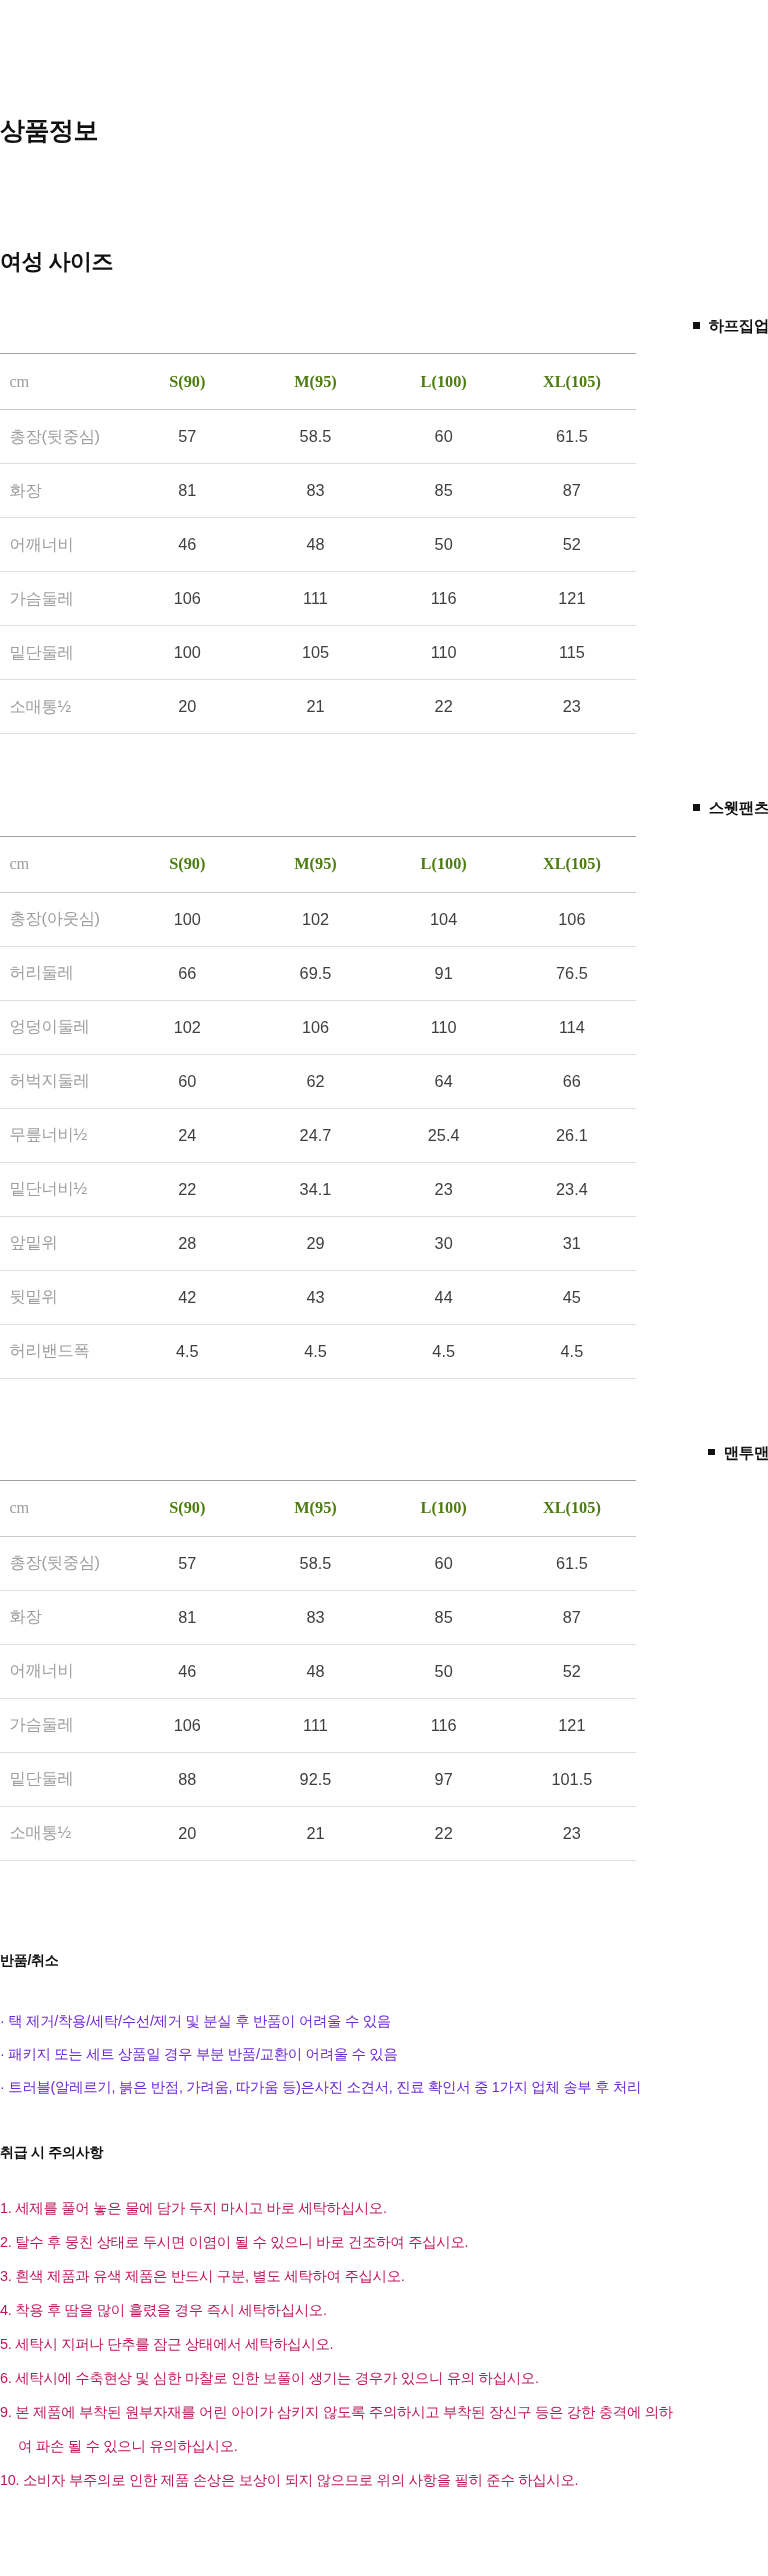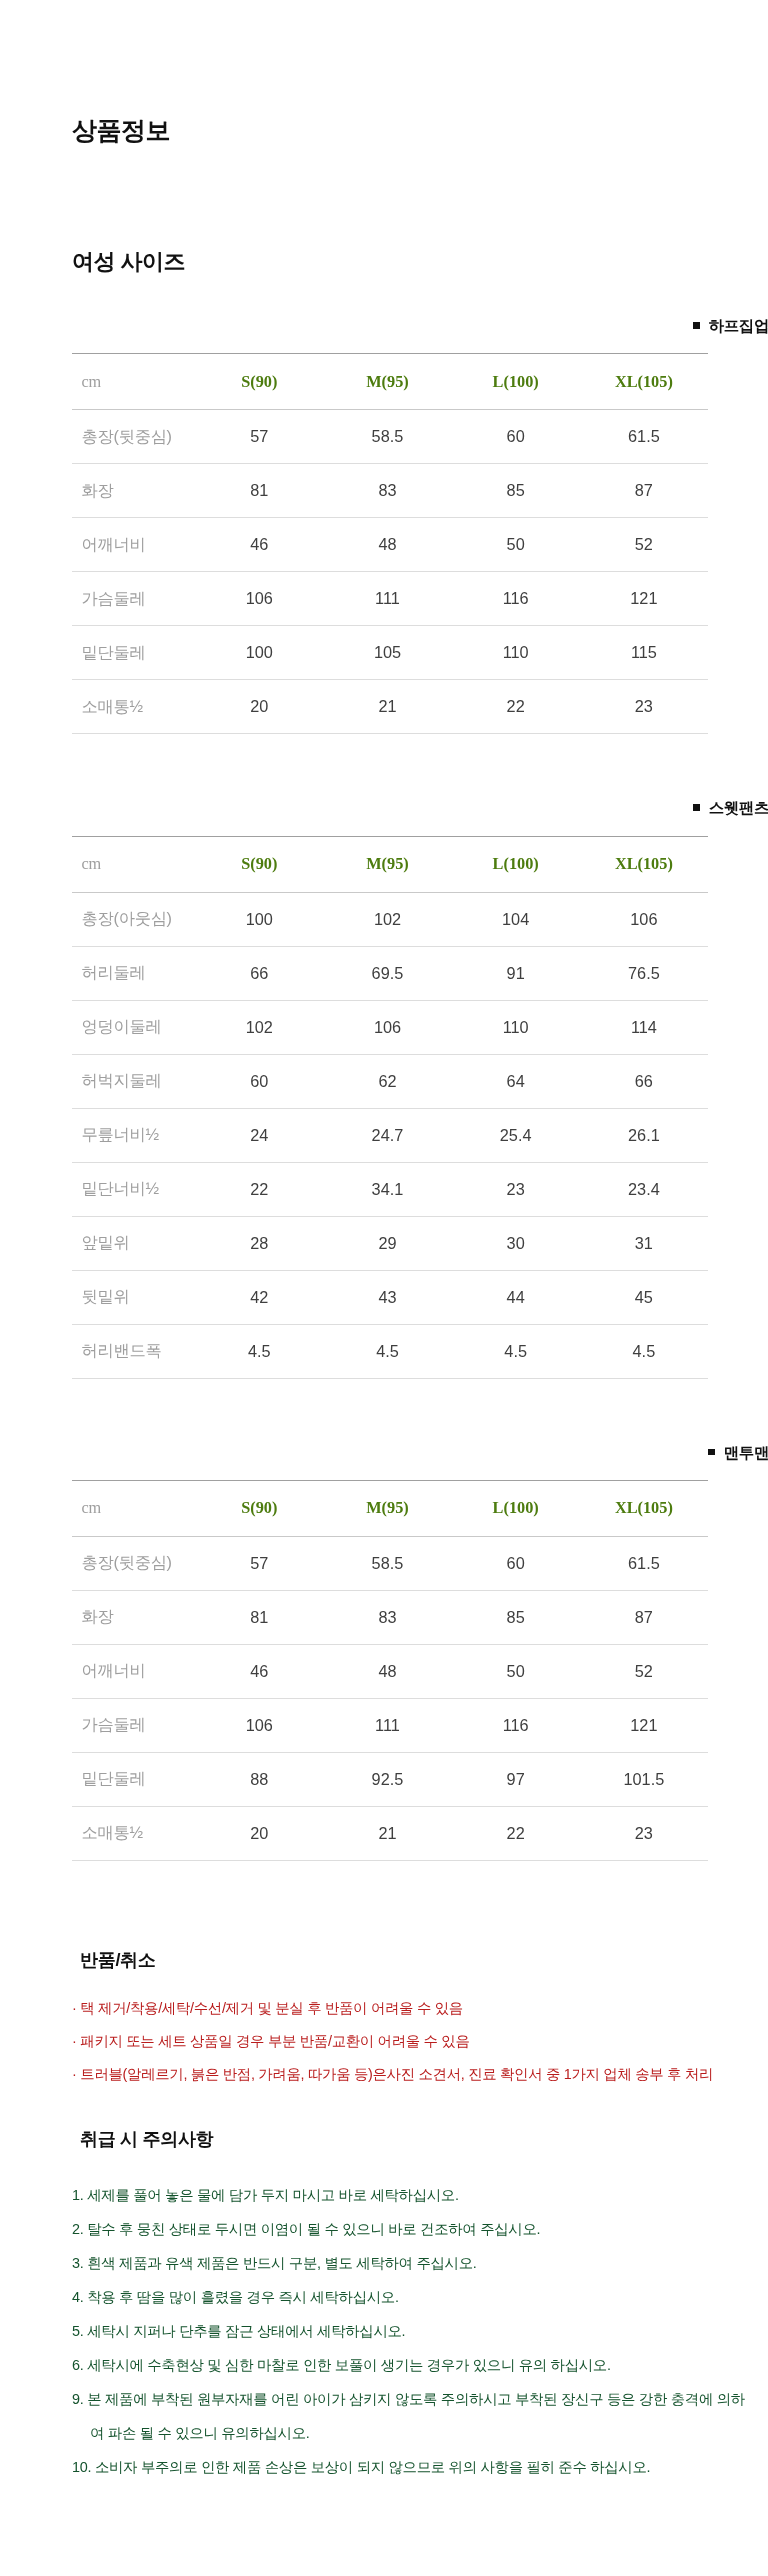--- a/index.html
+++ b/index.html
@@ -1,21 +1,21 @@
 <!DOCTYPE html>
 <html><head>
 <meta charset="utf-8">
 <style>
   html,body { margin:0; padding:0; background:#ffffff; }
   body {
     width:769px; height:2576px;
     font-family:"Liberation Sans", sans-serif;
     color:#111; -webkit-font-smoothing:antialiased;
   }
-  .page { padding-left:72px; }
+  .page { }
 
   .page-title {
     margin:115px 0 0; font-size:25px; line-height:31px;
     font-weight:700; letter-spacing:-0.5px;
   }
   .section-title {
     margin:102px 0 0; font-size:22px; line-height:28px;
     font-weight:700; letter-spacing:-0.5px;
   }
 
@@ -37,31 +37,31 @@
   table.size-table thead tr { border-bottom:1px solid #c9c9c9; }
   table.size-table tbody tr { border-bottom:1px solid #dddddd; }
   th.cm-head, th.row-label {
     color:#9e9e9e; font-weight:400; text-align:left; padding-left:9.6px;
     font-size:16.3px; letter-spacing:-0.3px;
   }
   th.size-head { font-size:16.3px; font-weight:700; color:#4d7c0f; text-align:center; }
   td.val { font-size:16.3px; color:#3f3f3f; text-align:center; }
 
   .text-section h3 {
-    font-size:18px; line-height:23px; font-weight:700; margin:8px;
+    font-size:14px; line-height:23px; font-weight:700; margin:0;
     letter-spacing:-0.3px;
   }
   #returns-title { margin-top:88px; }
   #precautions-title { margin-top:37px; }
 
-  .blist { margin-top:20px; width:673px; font-size:14.4px; line-height:33px; color:#b91c1c; letter-spacing:-0.3px; }
+  .blist { margin-top:33px; width:673px; font-size:14.4px; line-height:33px; color:#6d28d9; letter-spacing:-0.3px; }
   .blist .item { padding-left:13.5px; text-indent:-13.5px; }
   .blist .marker { margin-right:3.8px; }
 
-  .nlist { margin-top:27px; width:673px; font-size:14.4px; line-height:34px; color:#14532d; letter-spacing:-0.3px; }
+  .nlist { margin-top:27px; width:673px; font-size:14.4px; line-height:34px; color:#be185d; letter-spacing:-0.3px; }
   .nlist .item { padding-left:18px; text-indent:-18px; }
   .nlist .num { margin-right:3.8px; }
 </style>
 </head>
 <body>
 
 <div class="page">
   <h1 class="page-title">상품정보</h1>
   <h2 class="section-title">여성 사이즈</h2>
 

